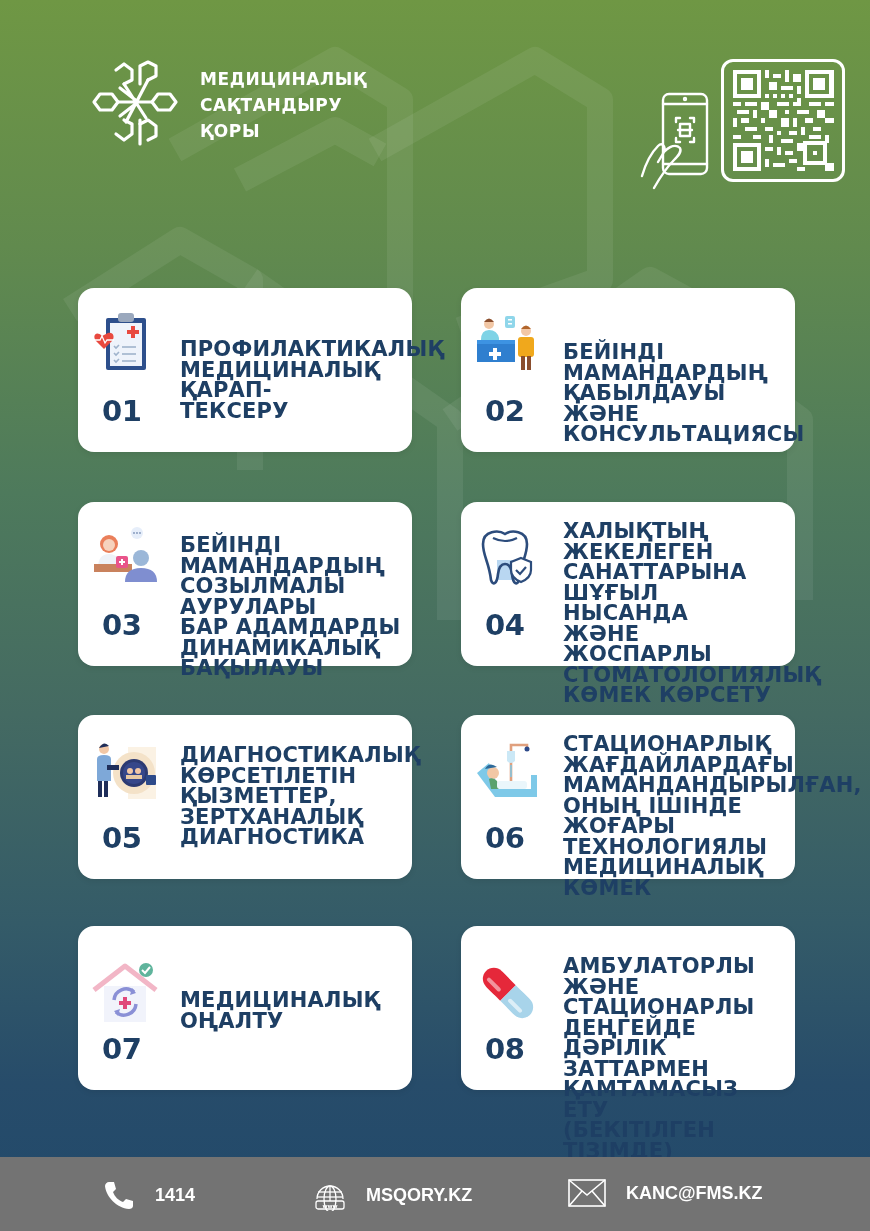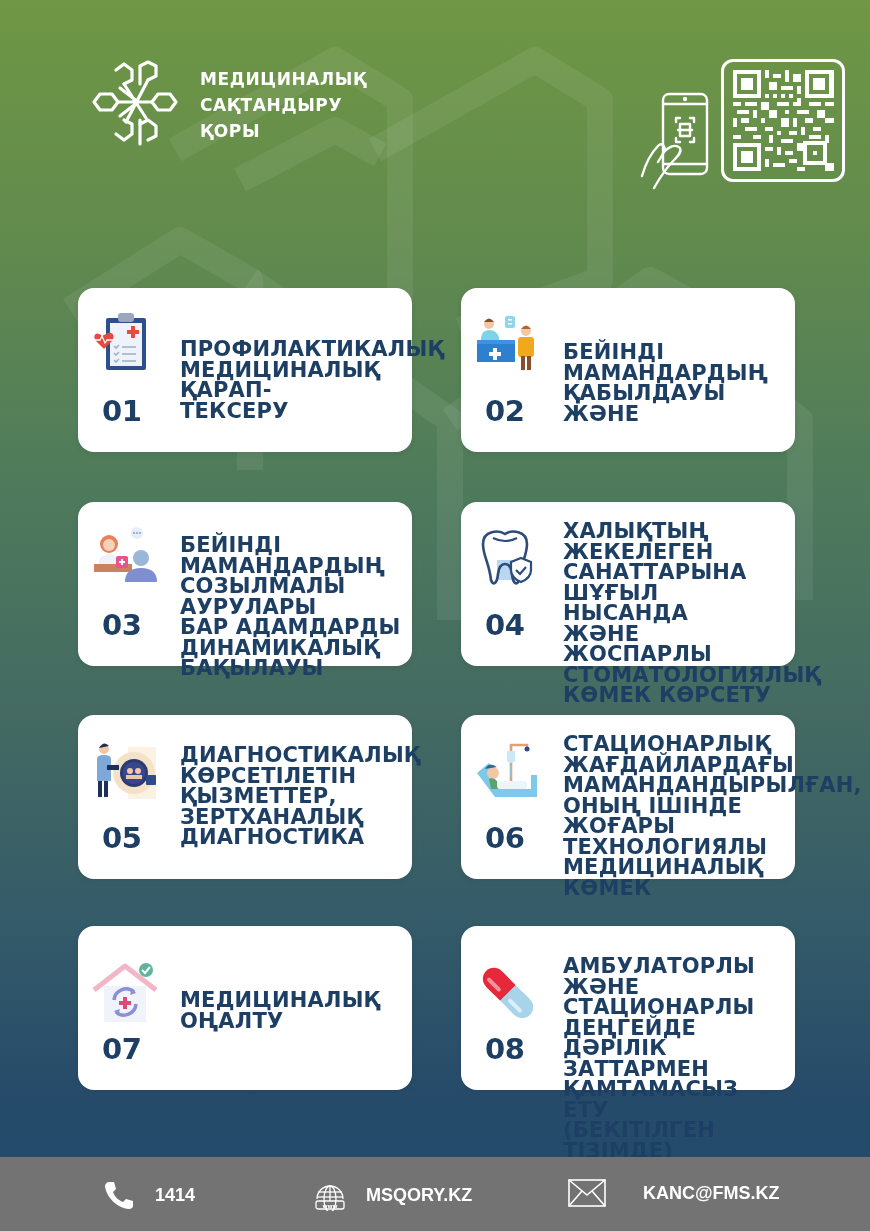--- a/index.html
+++ b/index.html
@@ -184,20 +184,21 @@
     <circle cx="51" cy="21" r="5" fill="#f2c7a5"></circle>
     <path d="M46 19 Q51 12 56 19" fill="#b2662c"></path>
     <rect x="43" y="27" width="16" height="20" rx="3" fill="#f0a81c"></rect>
     <rect x="46" y="46" width="4" height="14" fill="#8a4e2e"></rect>
       <rect x="52" y="46" width="4" height="14" fill="#8a4e2e"></rect>
   </svg>
   <div class="num">02</div>
   <div class="txt" style="top:54px;">
     <div>БЕЙІНДІ МАМАНДАРДЫҢ</div>
     <div>ҚАБЫЛДАУЫ ЖӘНЕ</div>
+    <div>КОНСУЛЬТАЦИЯСЫ</div>
   </div>
 </div>
 
 <div class="card" style="left:78px; top:502px;">
   <svg class="icon" viewBox="0 0 66 66">
     <circle cx="45" cy="9" r="6" fill="#e6eefa"></circle>
     <circle cx="42" cy="9" r="0.9" fill="#7e92b6"></circle>
       <circle cx="45" cy="9" r="0.9" fill="#7e92b6"></circle>
       <circle cx="48" cy="9" r="0.9" fill="#7e92b6"></circle>
     <circle cx="17" cy="20" r="9" fill="#ea7f5a"></circle>
@@ -340,21 +341,21 @@
         <ellipse cx="16" cy="20" rx="6" ry="13"></ellipse>
         <line x1="16" y1="7" x2="16" y2="22"></line>
         <line x1="4" y1="13" x2="28" y2="13"></line>
         <line x1="3" y1="18" x2="29" y2="18"></line>
         <rect x="2" y="22" width="28" height="8" rx="2"></rect>
       </g>
       <text x="16" y="28.5" fill="#fff" font-size="5.5" text-anchor="middle" font-family="DejaVu Sans, sans-serif">www</text>
     </svg>
     <span>MSQORY.KZ</span>
   </div>
-  <div class="f-item" style="left:568px;gap:17px;">
+  <div class="f-item" style="left:568px;">
     <svg width="38" height="28" viewBox="0 0 38 28">
       <g fill="none" stroke="#fff" stroke-width="1.6">
         <rect x="1" y="1" width="36" height="26"></rect>
         <path d="M1 1 L19 16 L37 1"></path>
         <path d="M1 27 L14 12 M37 27 L24 12"></path>
       </g>
     </svg>
     <span>KANC@FMS.KZ</span>
   </div>
 </div>

